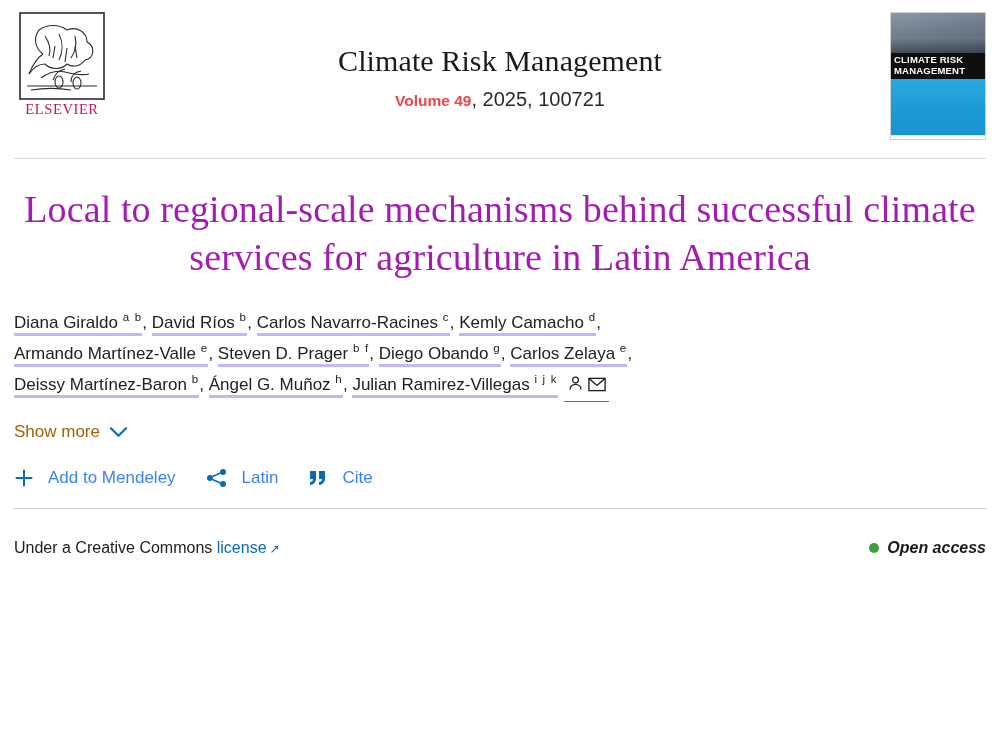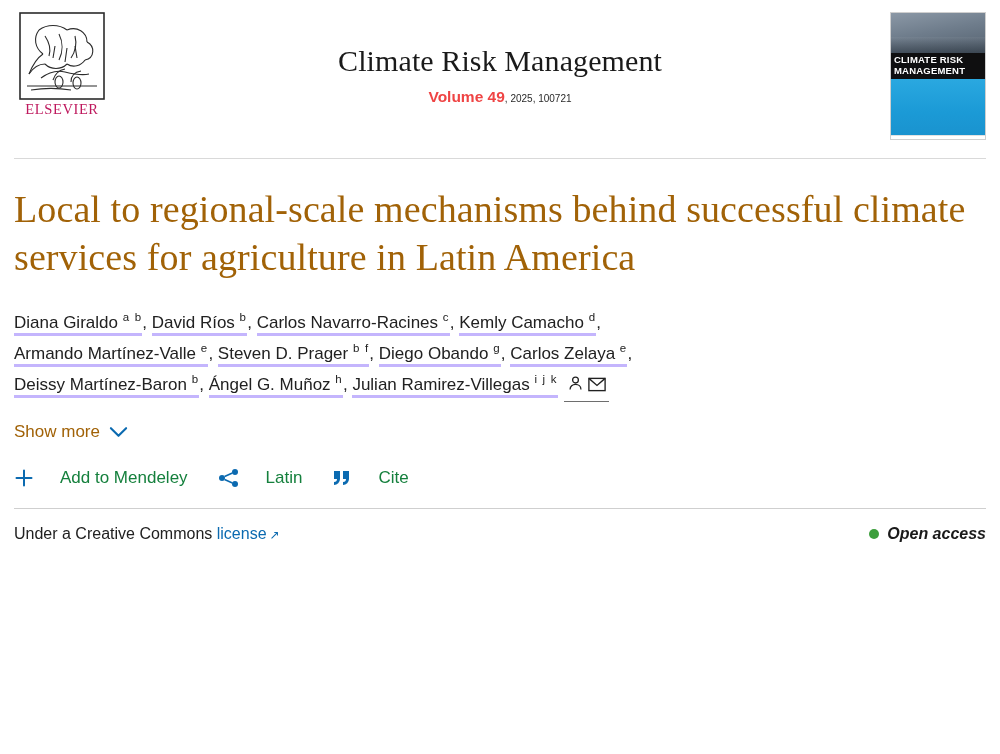--- a/index.html
+++ b/index.html
@@ -56,21 +56,21 @@
   .journal-meta {
     margin-top: 10px;
     font-size: 15.5px;
     color: #2a2a2a;
   }
   .journal-meta a {
     color: #ef4444;
     text-decoration: none;
   }
   .journal-meta .vol-num { font-weight: 600; }
-  .journal-meta .rest { font-size: 10px; }
+  .journal-meta .rest { font-size: 20px; }
 
   .cover {
     width: 96px;
     flex: 0 0 96px;
     height: 128px;
     border: 1px solid #cfcfcf;
     background: #fff;
     overflow: hidden;
     position: relative;
     margin-top: 4px;
@@ -119,23 +119,24 @@
     background: #d9d9d9;
     margin: 6px 0 0 0;
   }
 
   
   .article-title {
     font-family: "Liberation Serif", serif;
     font-size: 38px;
     line-height: 48px;
     font-weight: 400;
-    color: #a16207;
+    color: #a21caf;
     margin: 26px 0 0 0;
     letter-spacing: 0.1px;
+    text-align: center;
   }
 
   
   .authors {
     margin-top: 26px;
     font-size: 17px;
     line-height: 31px;
     color: #212121;
   }
   .author {
@@ -176,23 +177,23 @@
     margin-top: 26px;
     display: flex;
     align-items: center;
     gap: 30px;
     font-size: 17px;
     color: #0b6ab0;
   }
   .action {
     display: inline-flex;
     align-items: center;
-    gap: 26px;
+    gap: 14px;
     cursor: pointer;
-    color: #15803d;
+    color: #3b82f6;
   }
   .action .glyph { display: inline-flex; align-items: center; }
 
   .rule2 {
     height: 1px;
     background: #cfcfcf;
     margin-top: 20px;
   }
 
   
@@ -205,21 +206,21 @@
   }
   .doi-link, .rights-link {
     color: #0b6ab0;
     text-decoration: none;
     cursor: pointer;
   }
   .ext-arrow { font-size: 12px; margin-left: 3px; display: inline-block; }
 
   
   .license-row {
-    margin-top: 16px;
+    margin-top: 30px;
     display: flex;
     justify-content: space-between;
     align-items: flex-end;
     font-size: 16px;
     color: #212121;
   }
   .license-row a { color: #0b6ab0; text-decoration: none; }
   .open-access {
     display: inline-flex;
     align-items: center;

